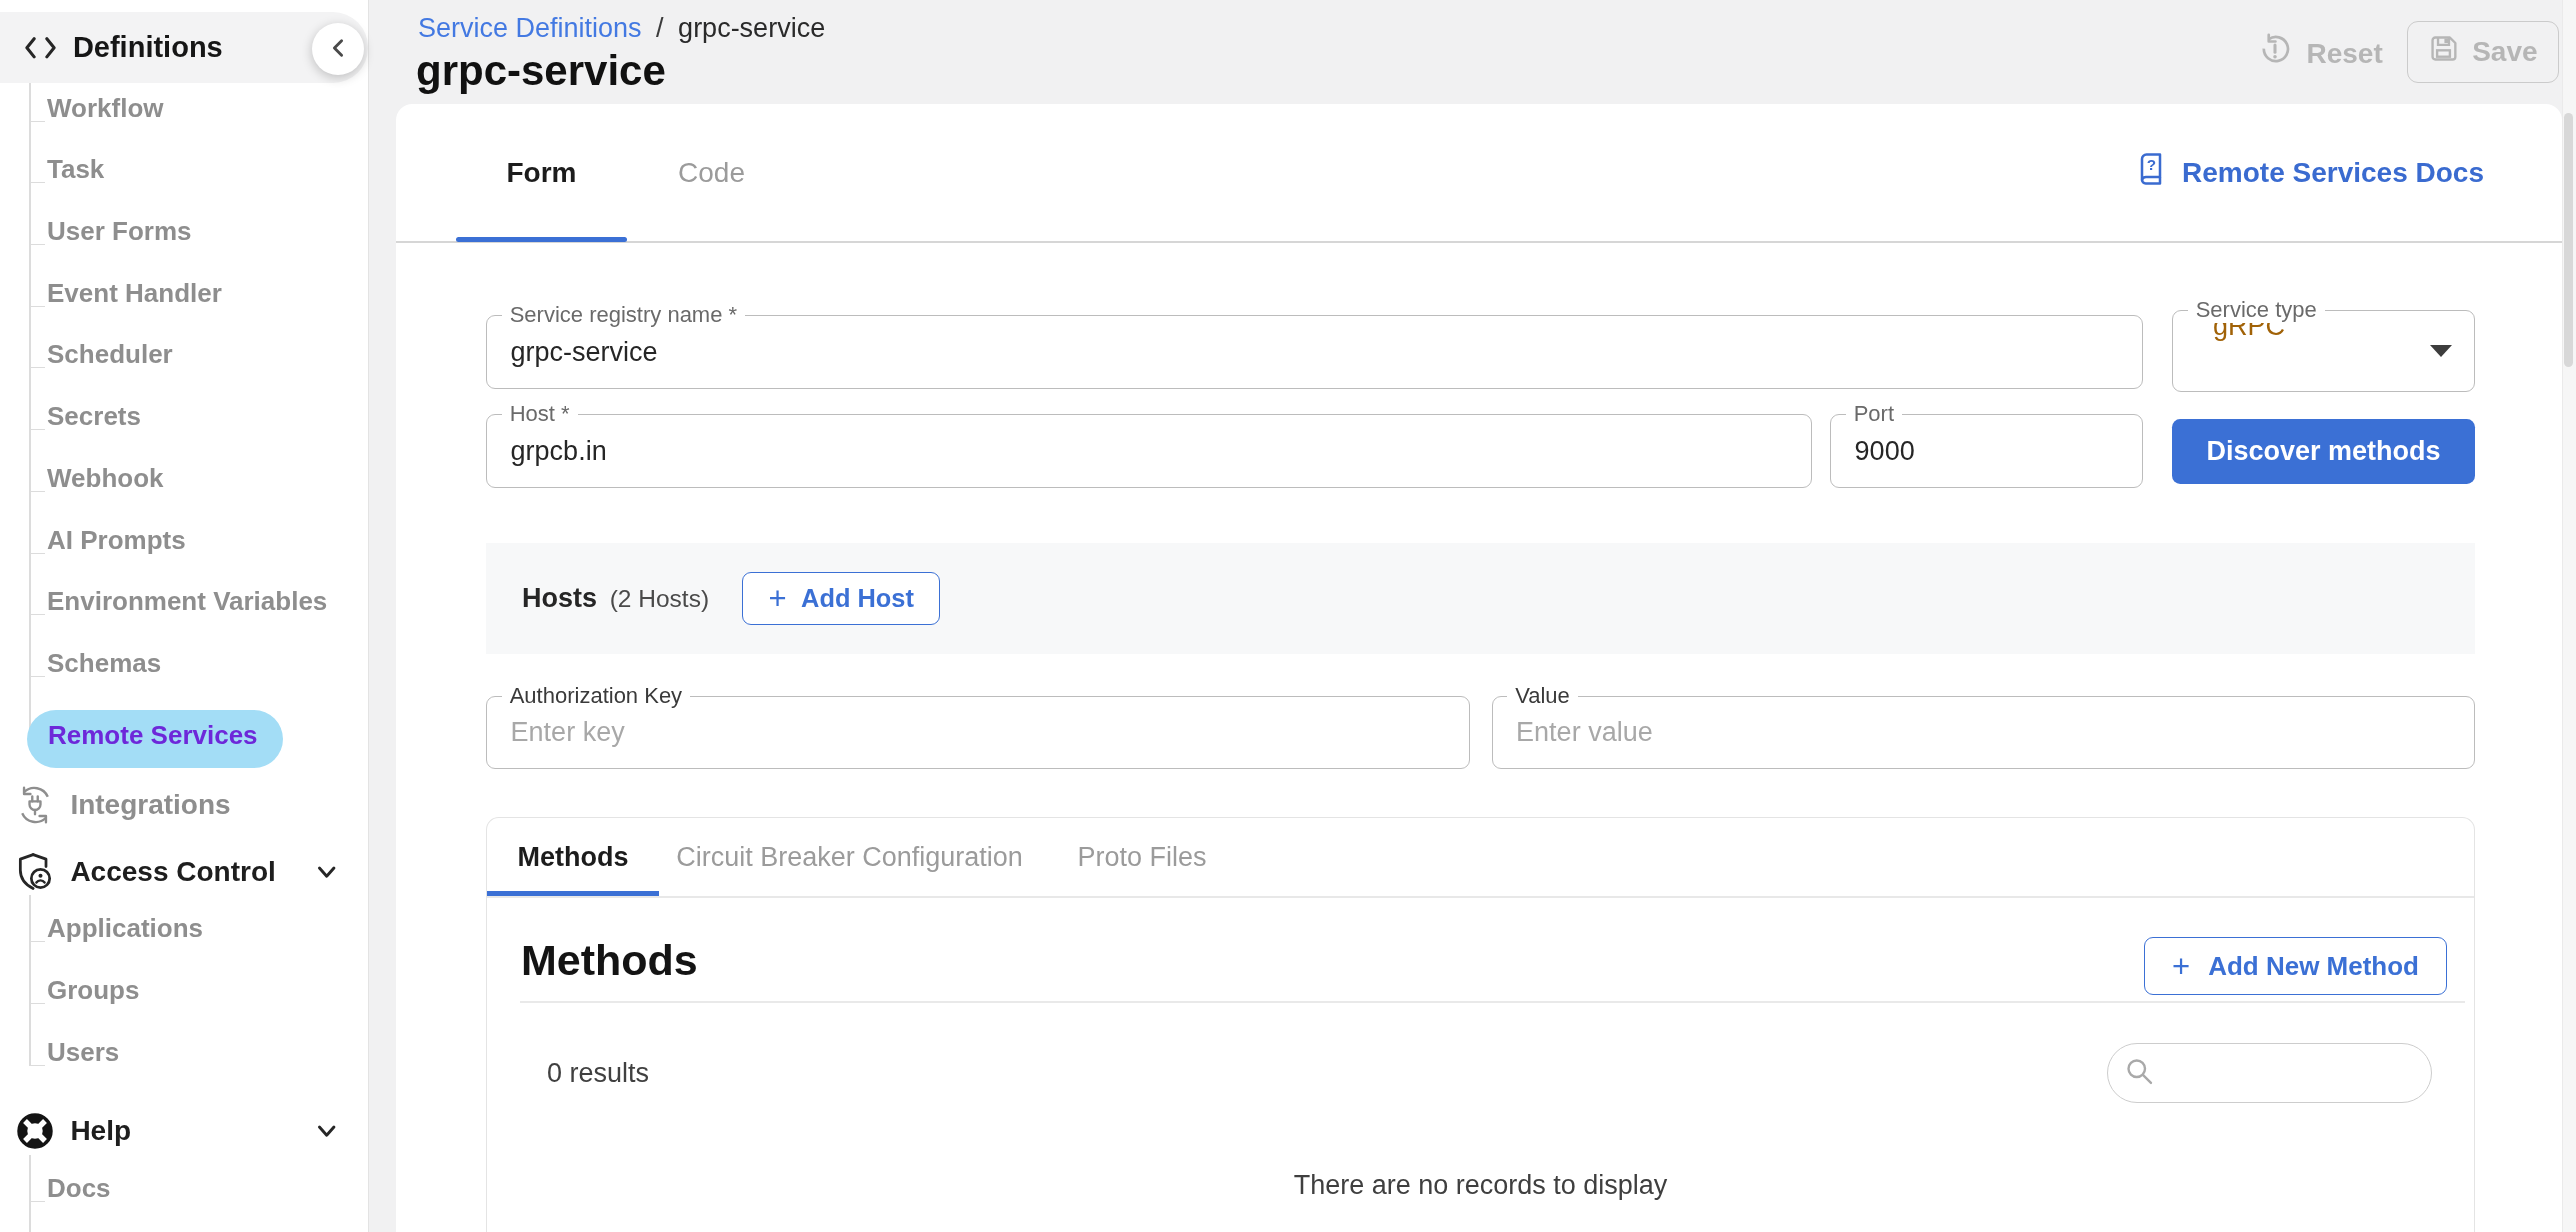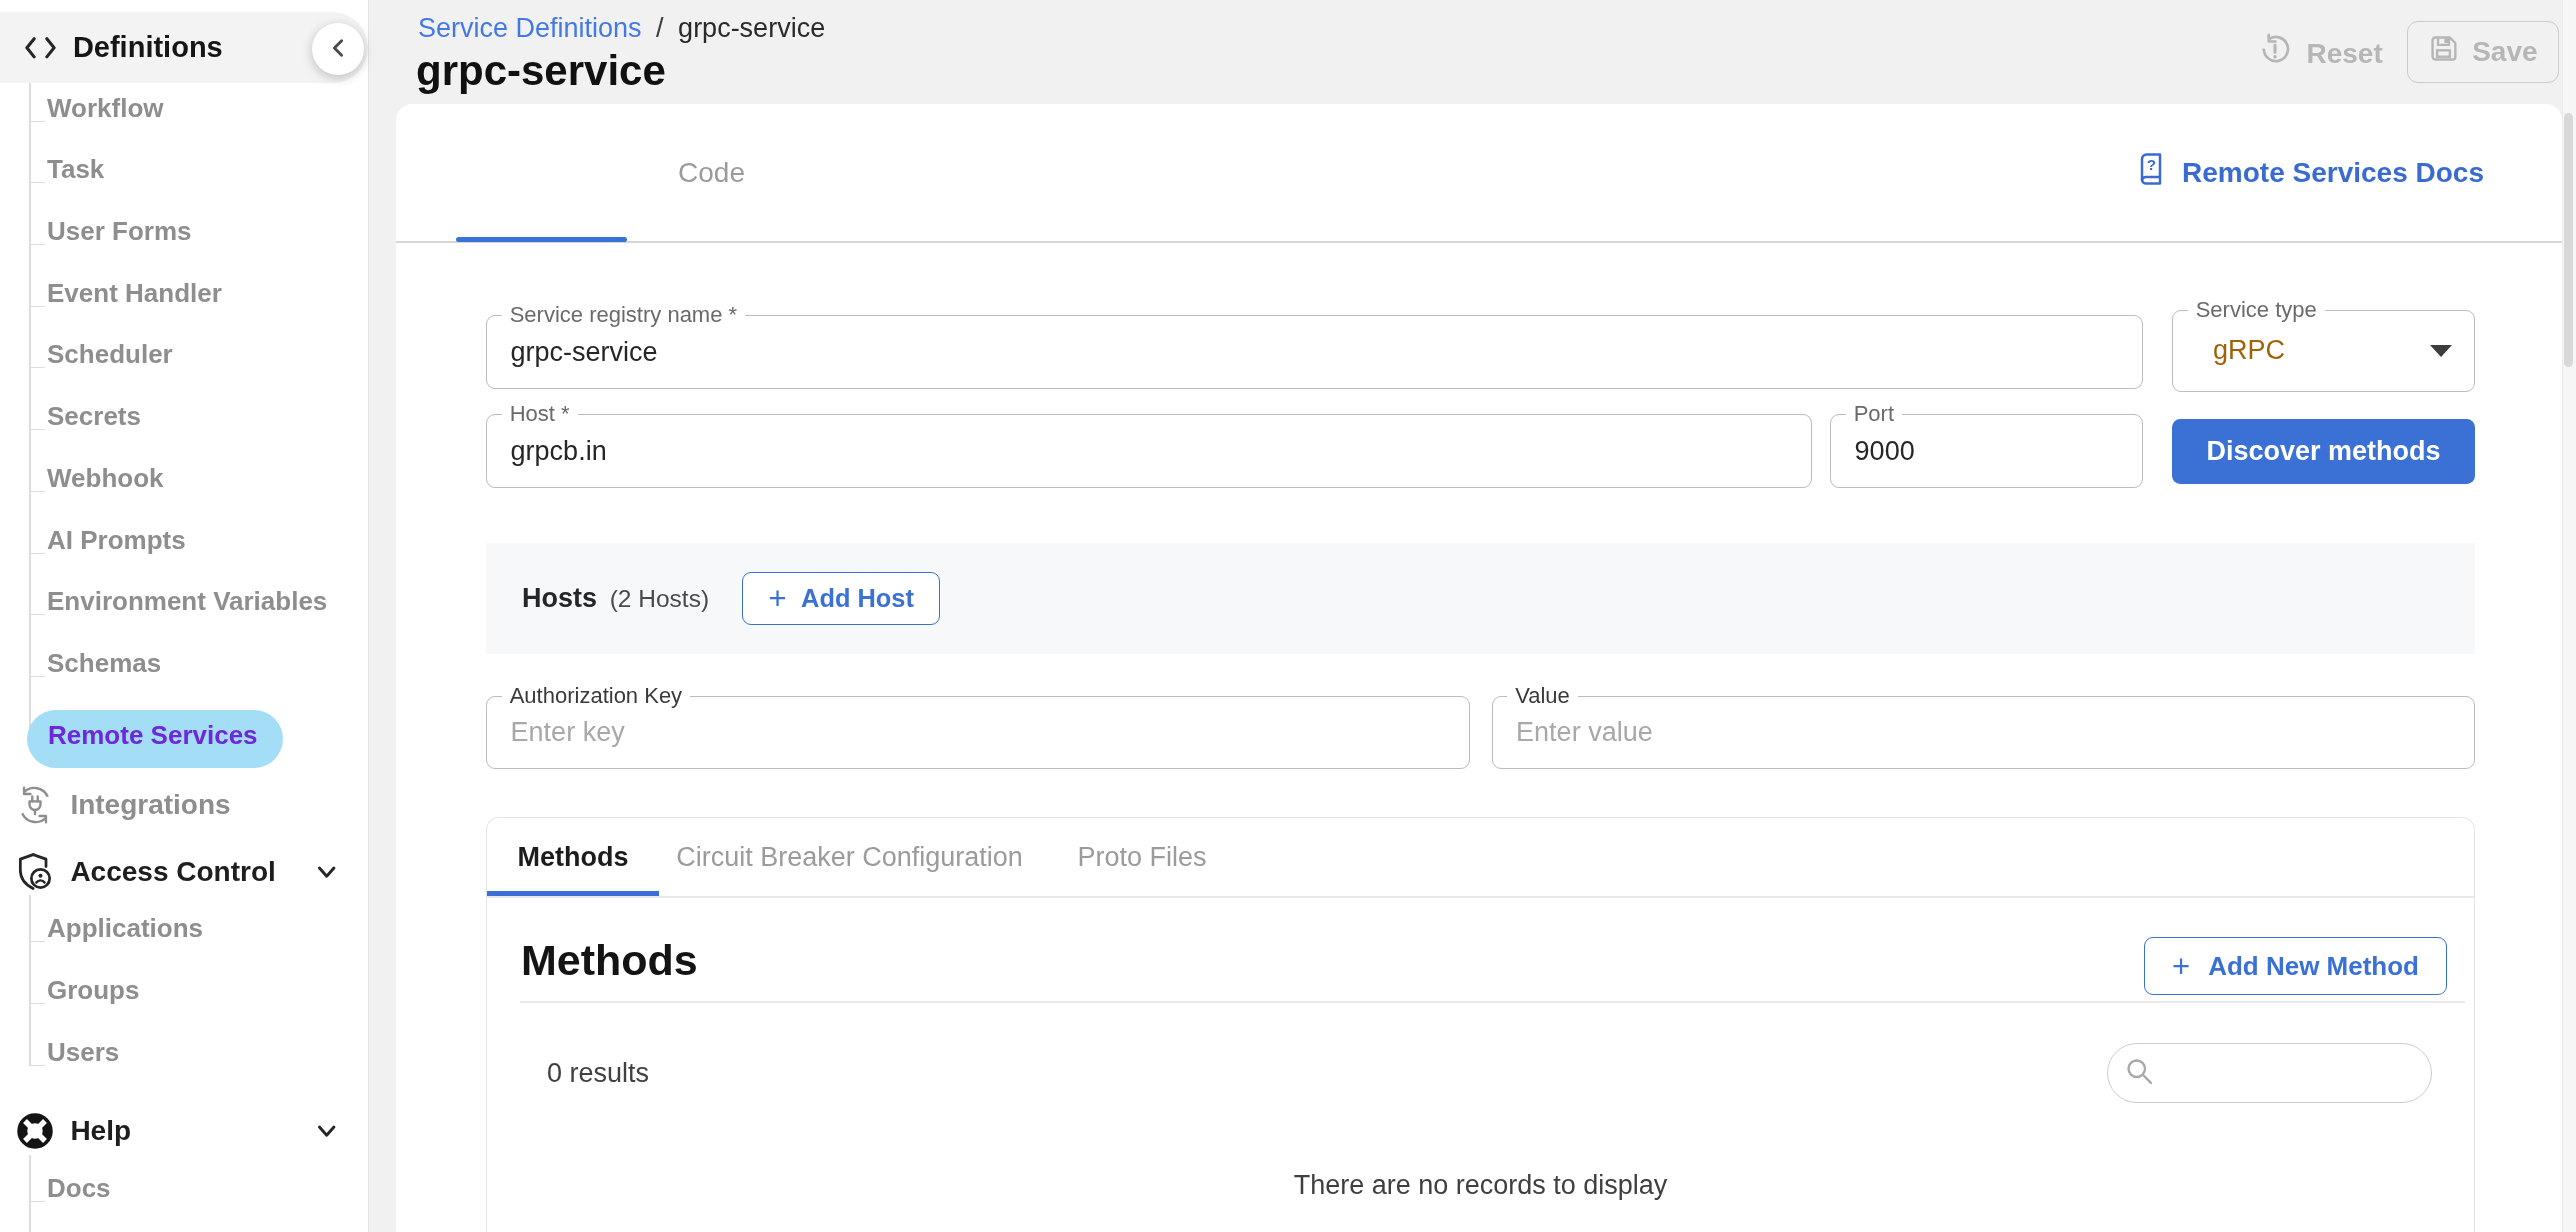--- a/index.html
+++ b/index.html
@@ -42,21 +42,21 @@
 
   
   .card { position:absolute; left:396px; top:104px; width:2166px; height:1128px; background:#fff; border-radius:16.3px 16.3px 0 0; }
   .tab-divider { position:absolute; left:0; top:137px; width:100%; height:1.8px; background:#d6d6d6; }
   .tab { position:absolute; top:0; height:137px; display:flex; align-items:center; justify-content:center; font-size:28px; cursor:pointer; white-space:nowrap; }
   .tab-form { left:60px; width:171px; color:#1c1c1c; font-weight:600; }
   .tab-code { left:231px; width:169px; color:#9b9b9b; font-weight:500; }
   .tab-active-bar { position:absolute; left:60px; top:133px; width:171px; height:5.4px; background:#3b70d5; border-radius:2.7px; }
   .docs-link { position:absolute; right:78px; top:0; height:137px; display:flex; align-items:center; gap:12.7px; color:#3a6bd0; font-size:28px; font-weight:700; cursor:pointer; }
 
-  .field { position:relative; border:1.8px solid #bcbcbc; border-radius:9px; background:#fff; display:flex; align-items:center; padding:0 23.6px; }
+  .field { position:relative; border:1.8px solid #bcbcbc; border-radius:9px; background:#fff; display:flex; padding:0 23.6px; }
   .field-label { position:absolute; top:-13.6px; left:14.5px; background:#fff; padding:0 8.2px; font-size:22px; color:#6a6a6a; white-space:nowrap; }
   .field-label.dark { color:#3a3a3a; }
   .field input { border:none; outline:none; width:100%; font-size:27px; color:#262626; font-family:inherit; background:transparent; }
   .field input::placeholder { color:#a8a8a8; }
 
   .form-row1 { position:absolute; left:90px; right:87px; top:211px; display:flex; }
   .f-registry { flex:1; height:74px; }
   .f-type { width:303px; height:82px; margin-left:29px; margin-top:-5.4px; cursor:pointer;padding-left:40px; }
   .f-type-value { font-size:27px; color:#a16207; }
   .caret-down { position:absolute; right:22px; top:34px; width:0; height:0; border-left:11px solid transparent; border-right:11px solid transparent; border-top:12.7px solid #3d3d3d; }
@@ -243,20 +243,21 @@
         <path d="M11 5v8h12V5"></path>
         <rect x="18" y="6" width="4" height="5" fill="#b6b6b6" stroke="none"></rect>
         <rect x="10" y="19" width="14" height="7"></rect>
       </svg>
     </span>
     <span>Save</span>
   </button>
 
   <div class="card">
     <div class="tab-divider"></div>
+    <div class="tab tab-form">Form</div>
     <div class="tab tab-code">Code</div>
     <div class="tab-active-bar"></div>
 
     <div class="docs-link">
       <span>
         <svg width="36" height="36" viewBox="0 0 40 40" fill="none" stroke="#3a6bd0" stroke-width="2.8" style="font-size:31px">
           <path d="M10 32V9a5 5 0 0 1 5-5h15v25H15a5 5 0 0 0-5 3z" stroke-linejoin="round"></path>
           <path d="M10 32a4 4 0 0 0 4 4h16v-7" stroke-linejoin="round"></path>
           <text x="20.5" y="21" font-size="17" font-weight="700" fill="#3a6bd0" stroke="none" text-anchor="middle" font-family="Liberation Sans, sans-serif">?</text>
         </svg>

